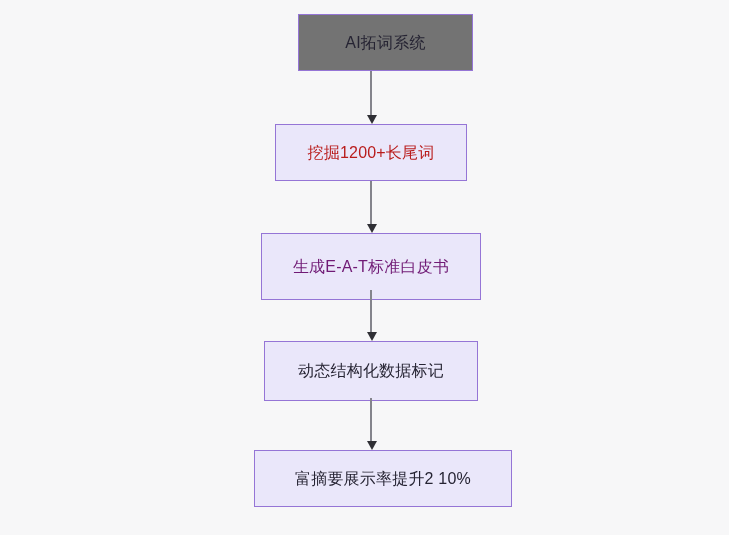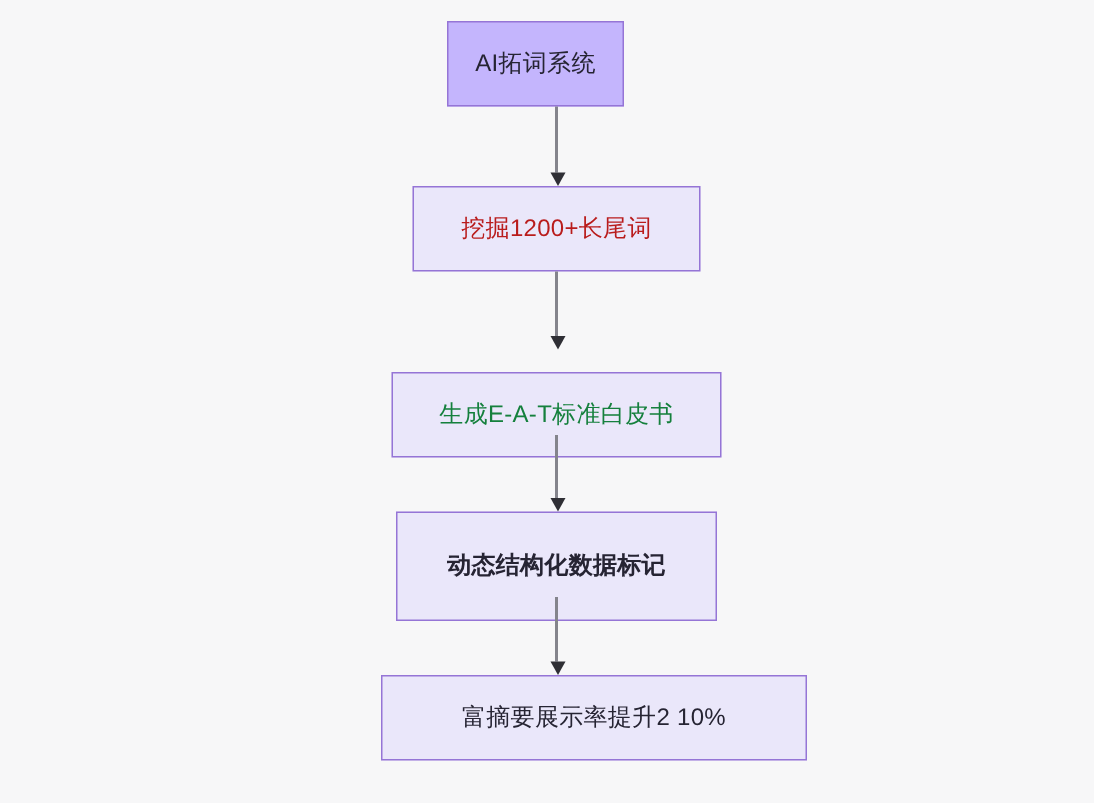--- a/index.html
+++ b/index.html
@@ -55,37 +55,37 @@
     border-left: 5.5px solid transparent;
     border-right: 5.5px solid transparent;
     border-top: 9px solid #2f2f35;
   }
 </style>
 </head>
 <body style="background: rgb(247, 247, 248);">
 
 <div id="flow-canvas">
 
-  <div class="node" id="node-1" style="left: 298px; top: 14px; width: 118px; height: 57px; background: #c4b5fd; border-color: rgb(149, 117, 214); color: rgb(38, 36, 51);">
+  <div class="node" id="node-1" style="left: 298px; top: 14px; width: 175px; height: 57px; background: #737373; border-color: rgb(149, 117, 214); color: rgb(38, 36, 51);">
     <span class="node-label">AI拓词系统</span>
   </div>
 
   <div class="node" id="node-2" style="left: 275px; top: 124px; width: 192px; height: 57px; background: rgb(234, 231, 250); border-color: rgb(149, 117, 214); color: #b91c1c;">
     <span class="node-label">挖掘1200+长尾词</span>
   </div>
 
-  <div class="node" id="node-3" style="left: 261px; top: 248px; width: 220px; height: 57px; background: rgb(234, 231, 250); border-color: rgb(149, 117, 214); color: #15803d;">
+  <div class="node" id="node-3" style="left: 261px; top: 233px; width: 220px; height: 67px; background: rgb(234, 231, 250); border-color: rgb(149, 117, 214); color: #701a75;">
     <span class="node-label">生成E-A-T标准白皮书</span>
   </div>
 
-  <div class="node" id="node-4" style="left: 264px; top: 341px; width: 214px; height: 73px; background: rgb(234, 231, 250); border-color: rgb(149, 117, 214); color: rgb(38, 36, 51); font-weight: bold;">
+  <div class="node" id="node-4" style="left: 264px; top: 341px; width: 214px; height: 60px; background: rgb(234, 231, 250); border-color: rgb(149, 117, 214); color: rgb(38, 36, 51);">
     <span class="node-label">动态结构化数据标记</span>
   </div>
 
-  <div class="node" id="node-5" style="left: 254px; top: 450px; width: 284px; height: 57px; background: rgb(234, 231, 250); border-color: rgb(149, 117, 214); color: rgb(38, 36, 51);">
+  <div class="node" id="node-5" style="left: 254px; top: 450px; width: 258px; height: 57px; background: rgb(234, 231, 250); border-color: rgb(149, 117, 214); color: rgb(38, 36, 51);">
     <span class="node-label">富摘要展示率提升2 10%</span>
   </div>
 
   <div class="edge" id="edge-1" style="left: 371px; top: 71px;">
     <div class="edge-line" style="height: 44px; left: -1px; background: rgb(132, 132, 140);"></div>
     <div class="edge-head" style="top: 44px; border-top-color: rgb(47, 47, 53);"></div>
   </div>
   <div class="edge" id="edge-2" style="left: 371px; top: 181px;">
     <div class="edge-line" style="height: 43px; left: -1px; background: rgb(132, 132, 140);"></div>
     <div class="edge-head" style="top: 43px; border-top-color: rgb(47, 47, 53);"></div>

